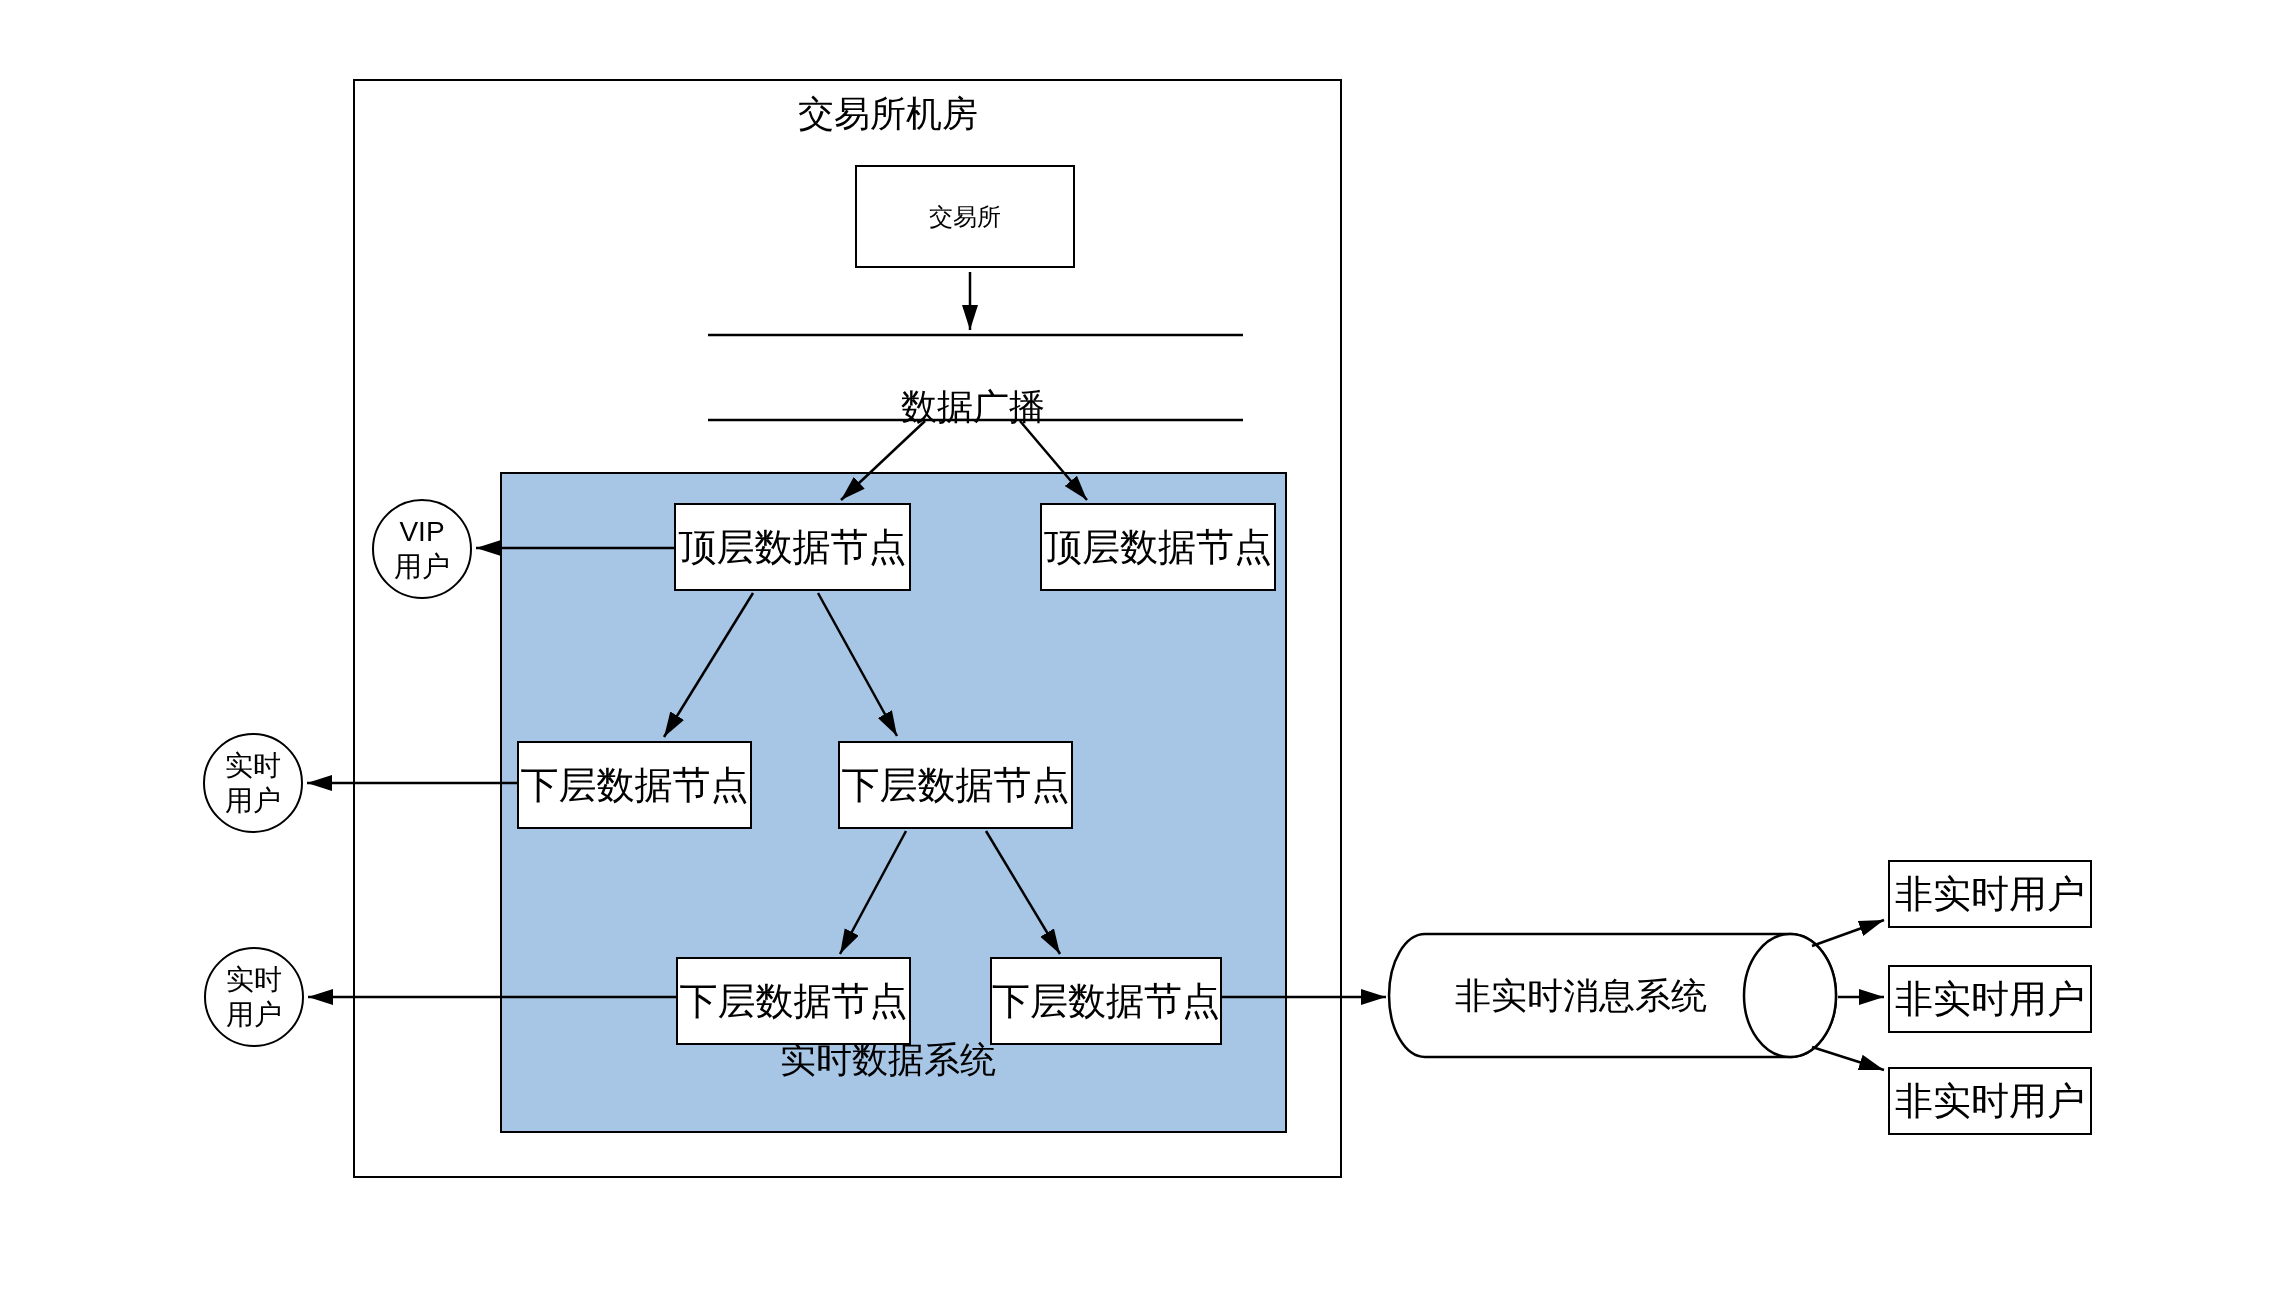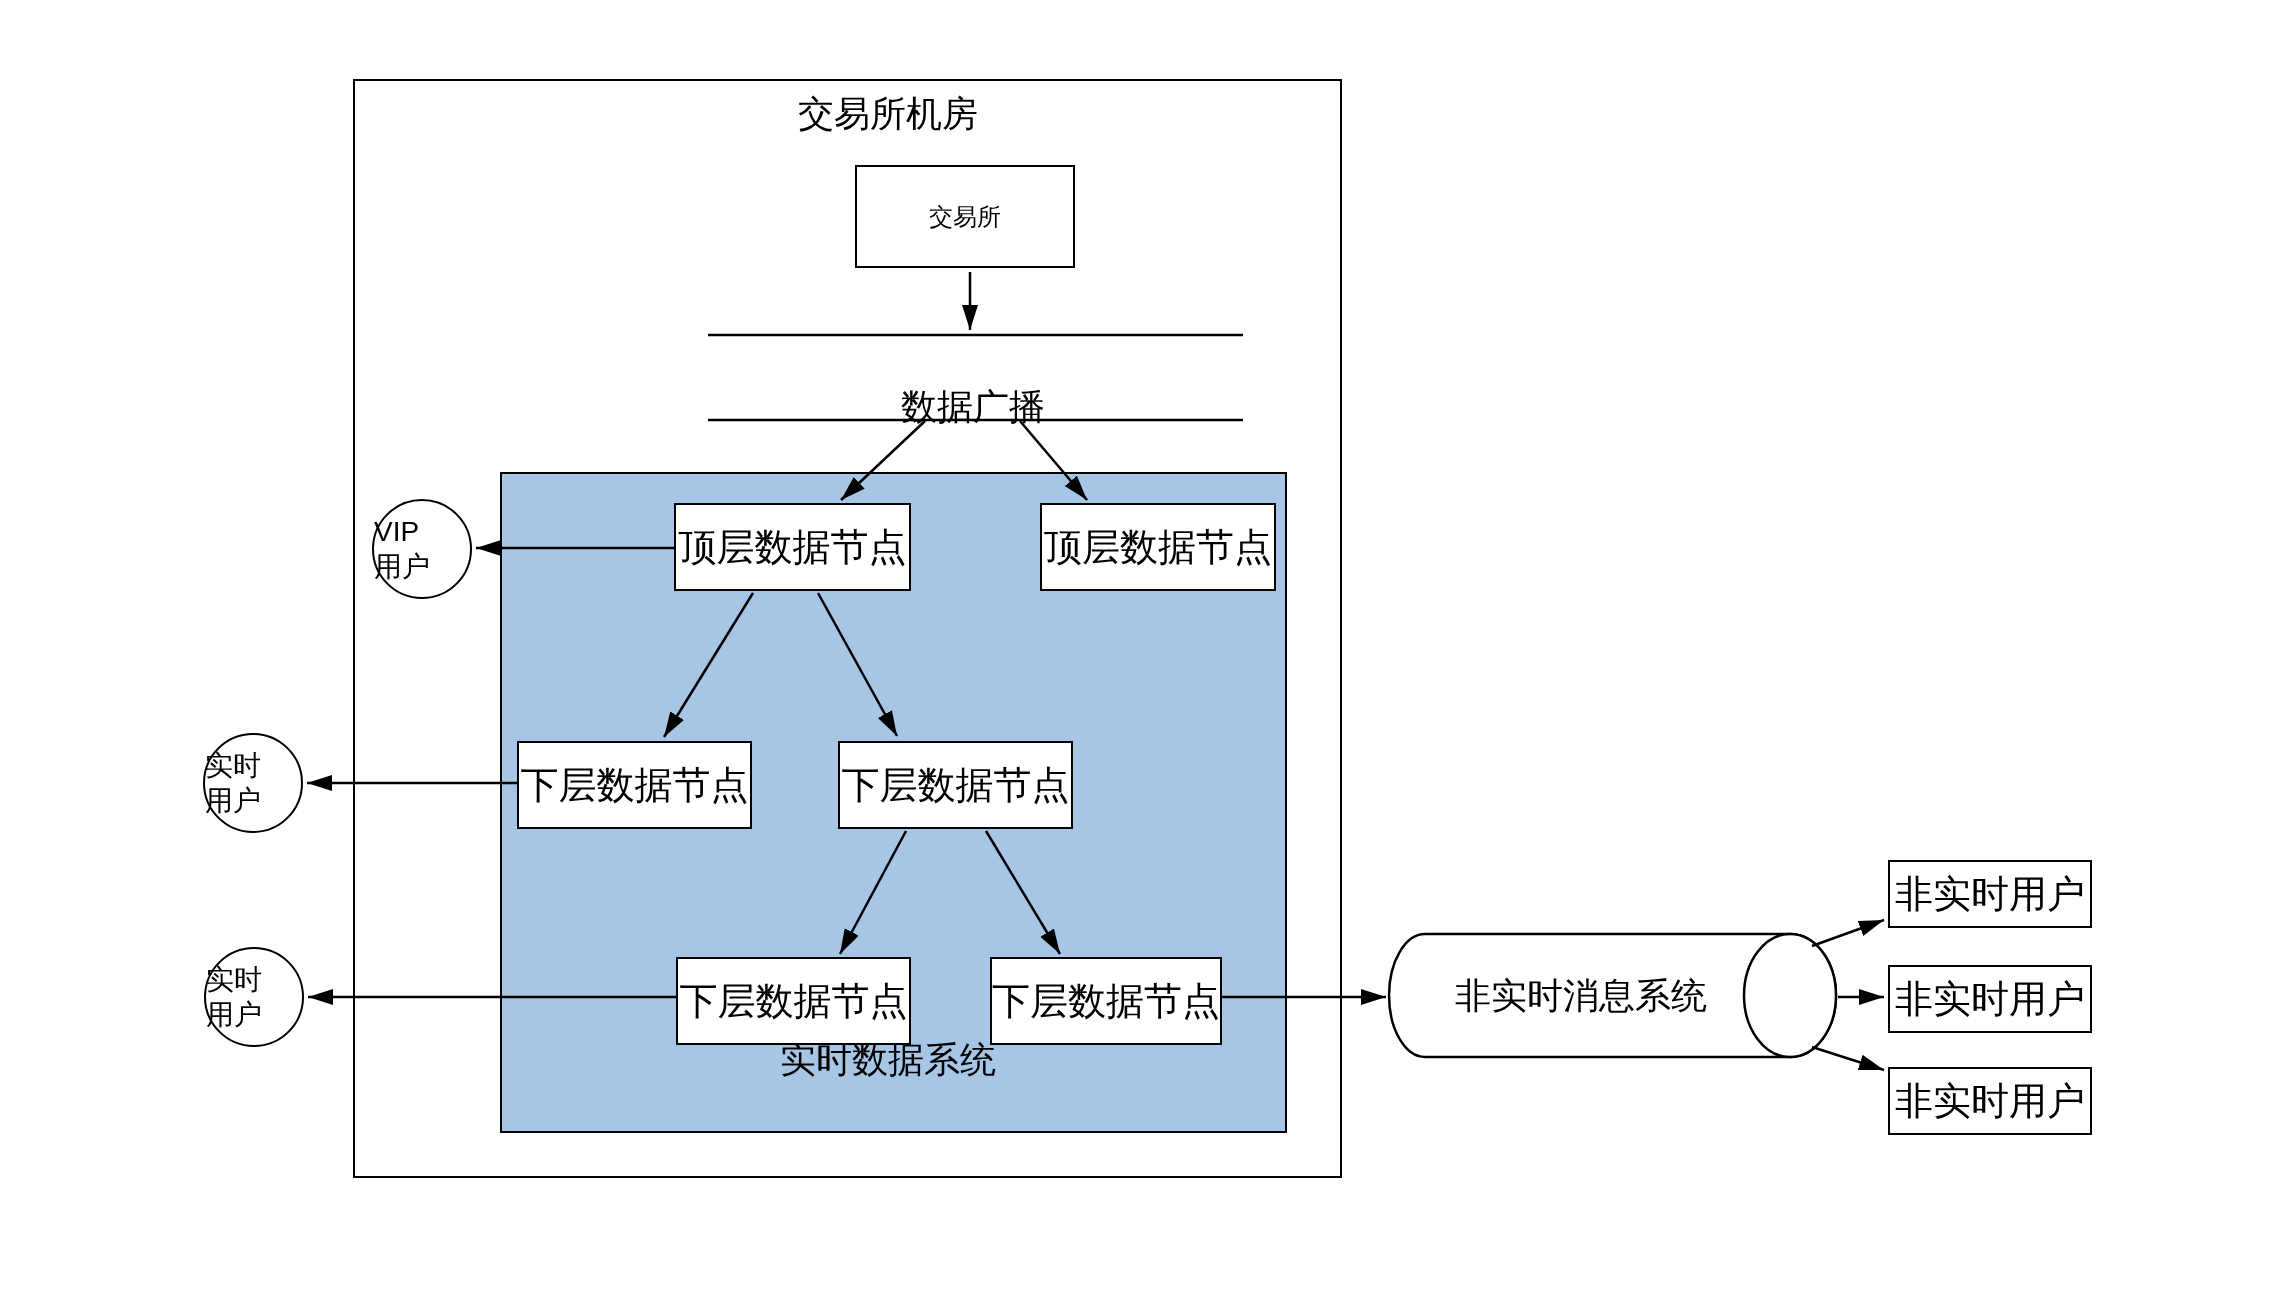--- a/index.html
+++ b/index.html
@@ -14,21 +14,21 @@
     position:absolute; border:2px solid #000; box-sizing:border-box;
   }
   .node {
     position:absolute; background:#ffffff; border:2.5px solid #000; box-sizing:border-box;
     display:flex; align-items:center; justify-content:center;
     font-size:38px; white-space:nowrap; z-index:4;
   }
   .node.big { font-size:24px; }
   .circle-node {
     position:absolute; background:#ffffff; border:2.5px solid #000; border-radius:50%;
-    box-sizing:border-box; display:flex; flex-direction:column; align-items:flex-start; justify-content:center;
+    box-sizing:border-box; display:flex; flex-direction:column; align-items:center; justify-content:center;
     font-size:28px; line-height:35px; z-index:4; text-align:center;
   }
   .float-label {
     position:absolute; transform:translate(-50%,-50%); font-size:36px; white-space:nowrap; z-index:4;
   }
   svg.wires { position:absolute; left:0; top:0; z-index:3; pointer-events:none; }
 </style>
 </head>
 <body>
 

